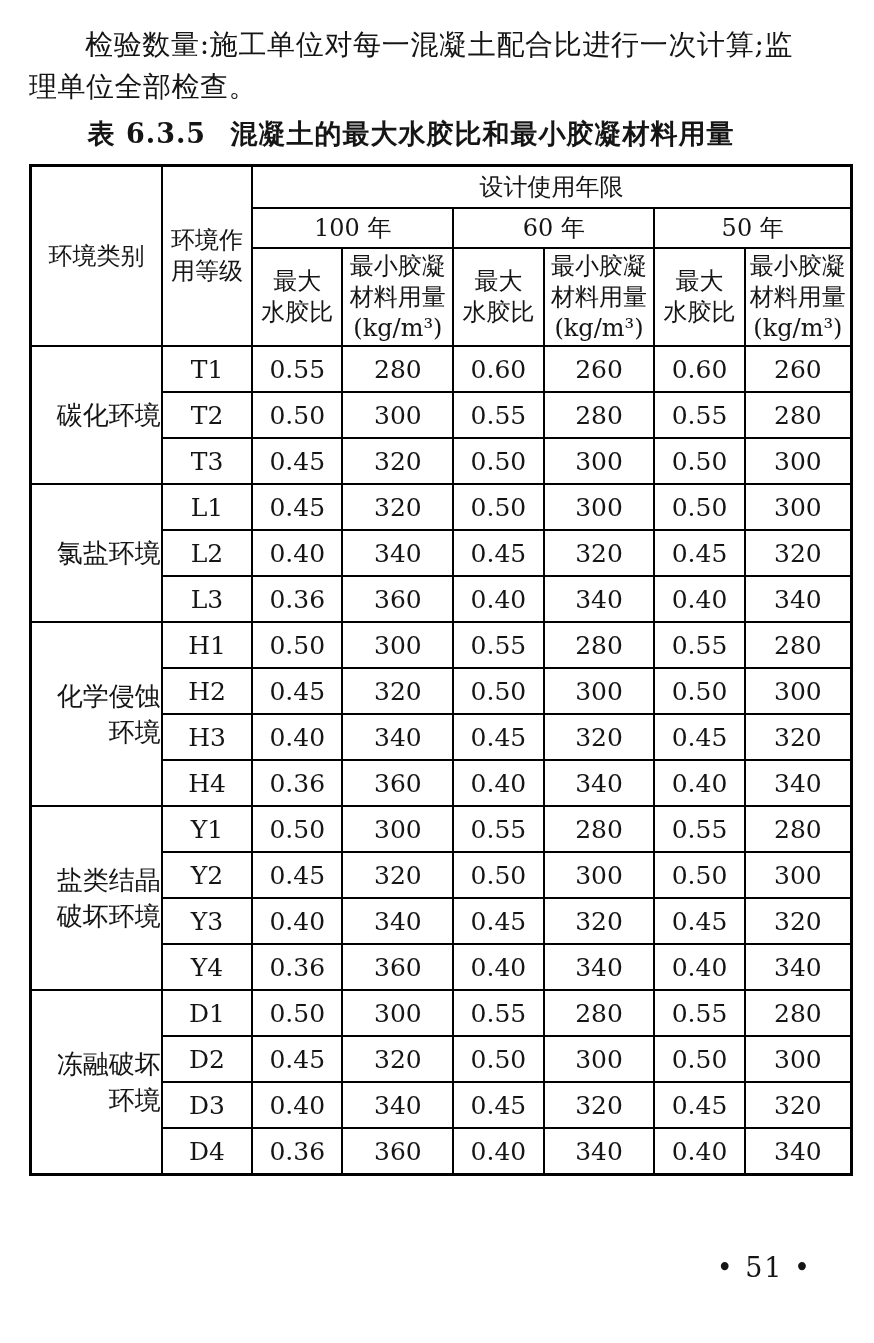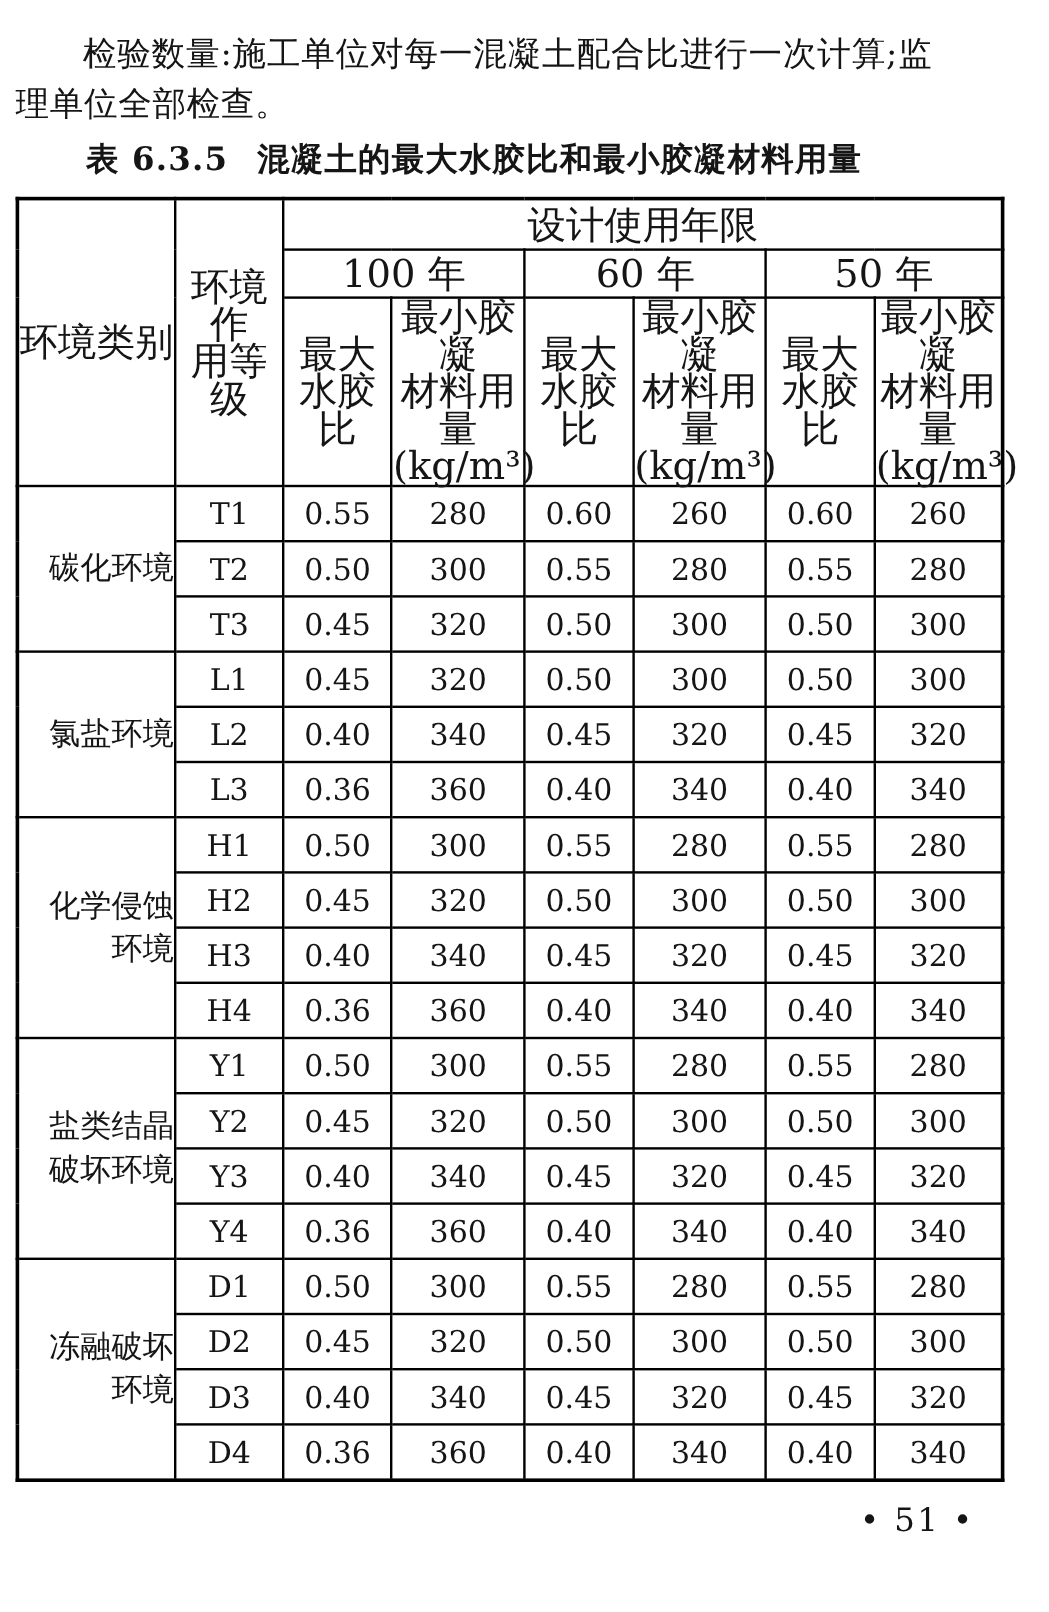--- a/index.html
+++ b/index.html
@@ -8,21 +8,21 @@
     height: 1343px;
     background: #ffffff;
     color: #151515;
     font-family: "DejaVu Serif", "Liberation Serif", serif;
     position: relative;
     box-sizing: border-box;
     overflow: hidden;
   }
   .page {
     position: absolute;
-    left: 13px;
+    left: 29px;
     top: 24px;
     width: 764px;
   }
   .para {
     font-size: 28px;
     line-height: 42px;
     text-align: justify;
     margin: 0;
     letter-spacing: 0.5px;
   }
@@ -49,21 +49,21 @@
     table-layout: fixed;
     border: 3px solid #000;
   }
   table.spec th, table.spec td {
     border: 2px solid #000;
     text-align: center;
     vertical-align: middle;
     font-weight: normal;
     padding: 0;
   }
-  thead th { font-size: 32px; line-height: 31px; }
+  thead th { font-size: 24px; line-height: 31px; }
   thead tr.r1 th { height: 40px; }
   thead tr.r2 th { height: 38px; border-radius: 14px; }
   thead tr.r3 th { height: 96px; }
   tbody td { height: 44px; font-size: 25px; }
   tbody td.env-cat { font-size: 26px; line-height: 36px; text-align: right; }
   .footer {
     position: absolute;
     right: 62px;
     top: 1252px;
     font-size: 27px;

